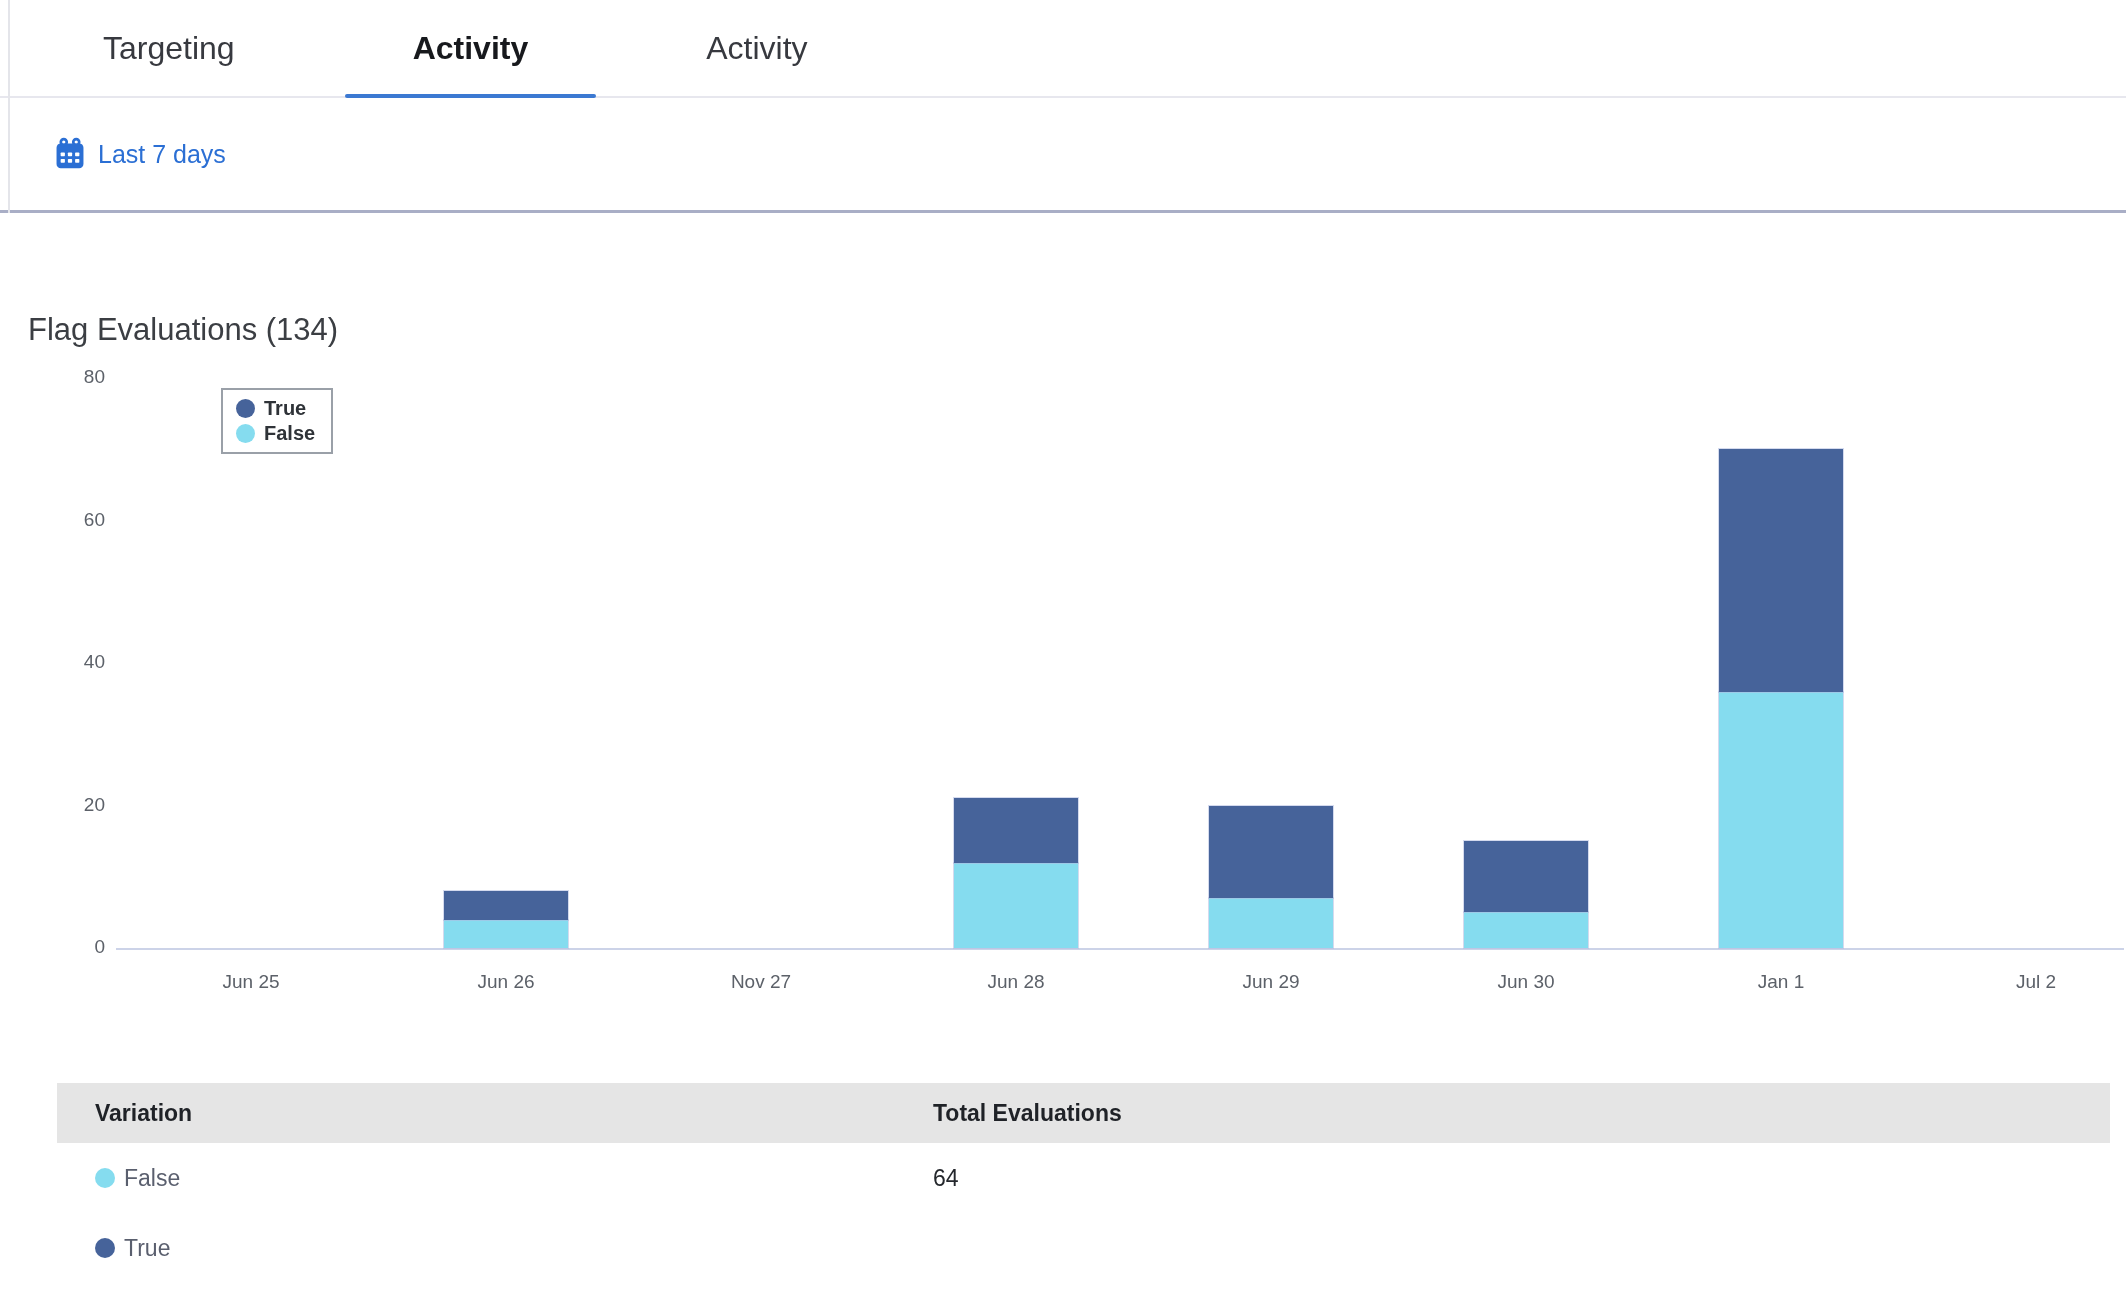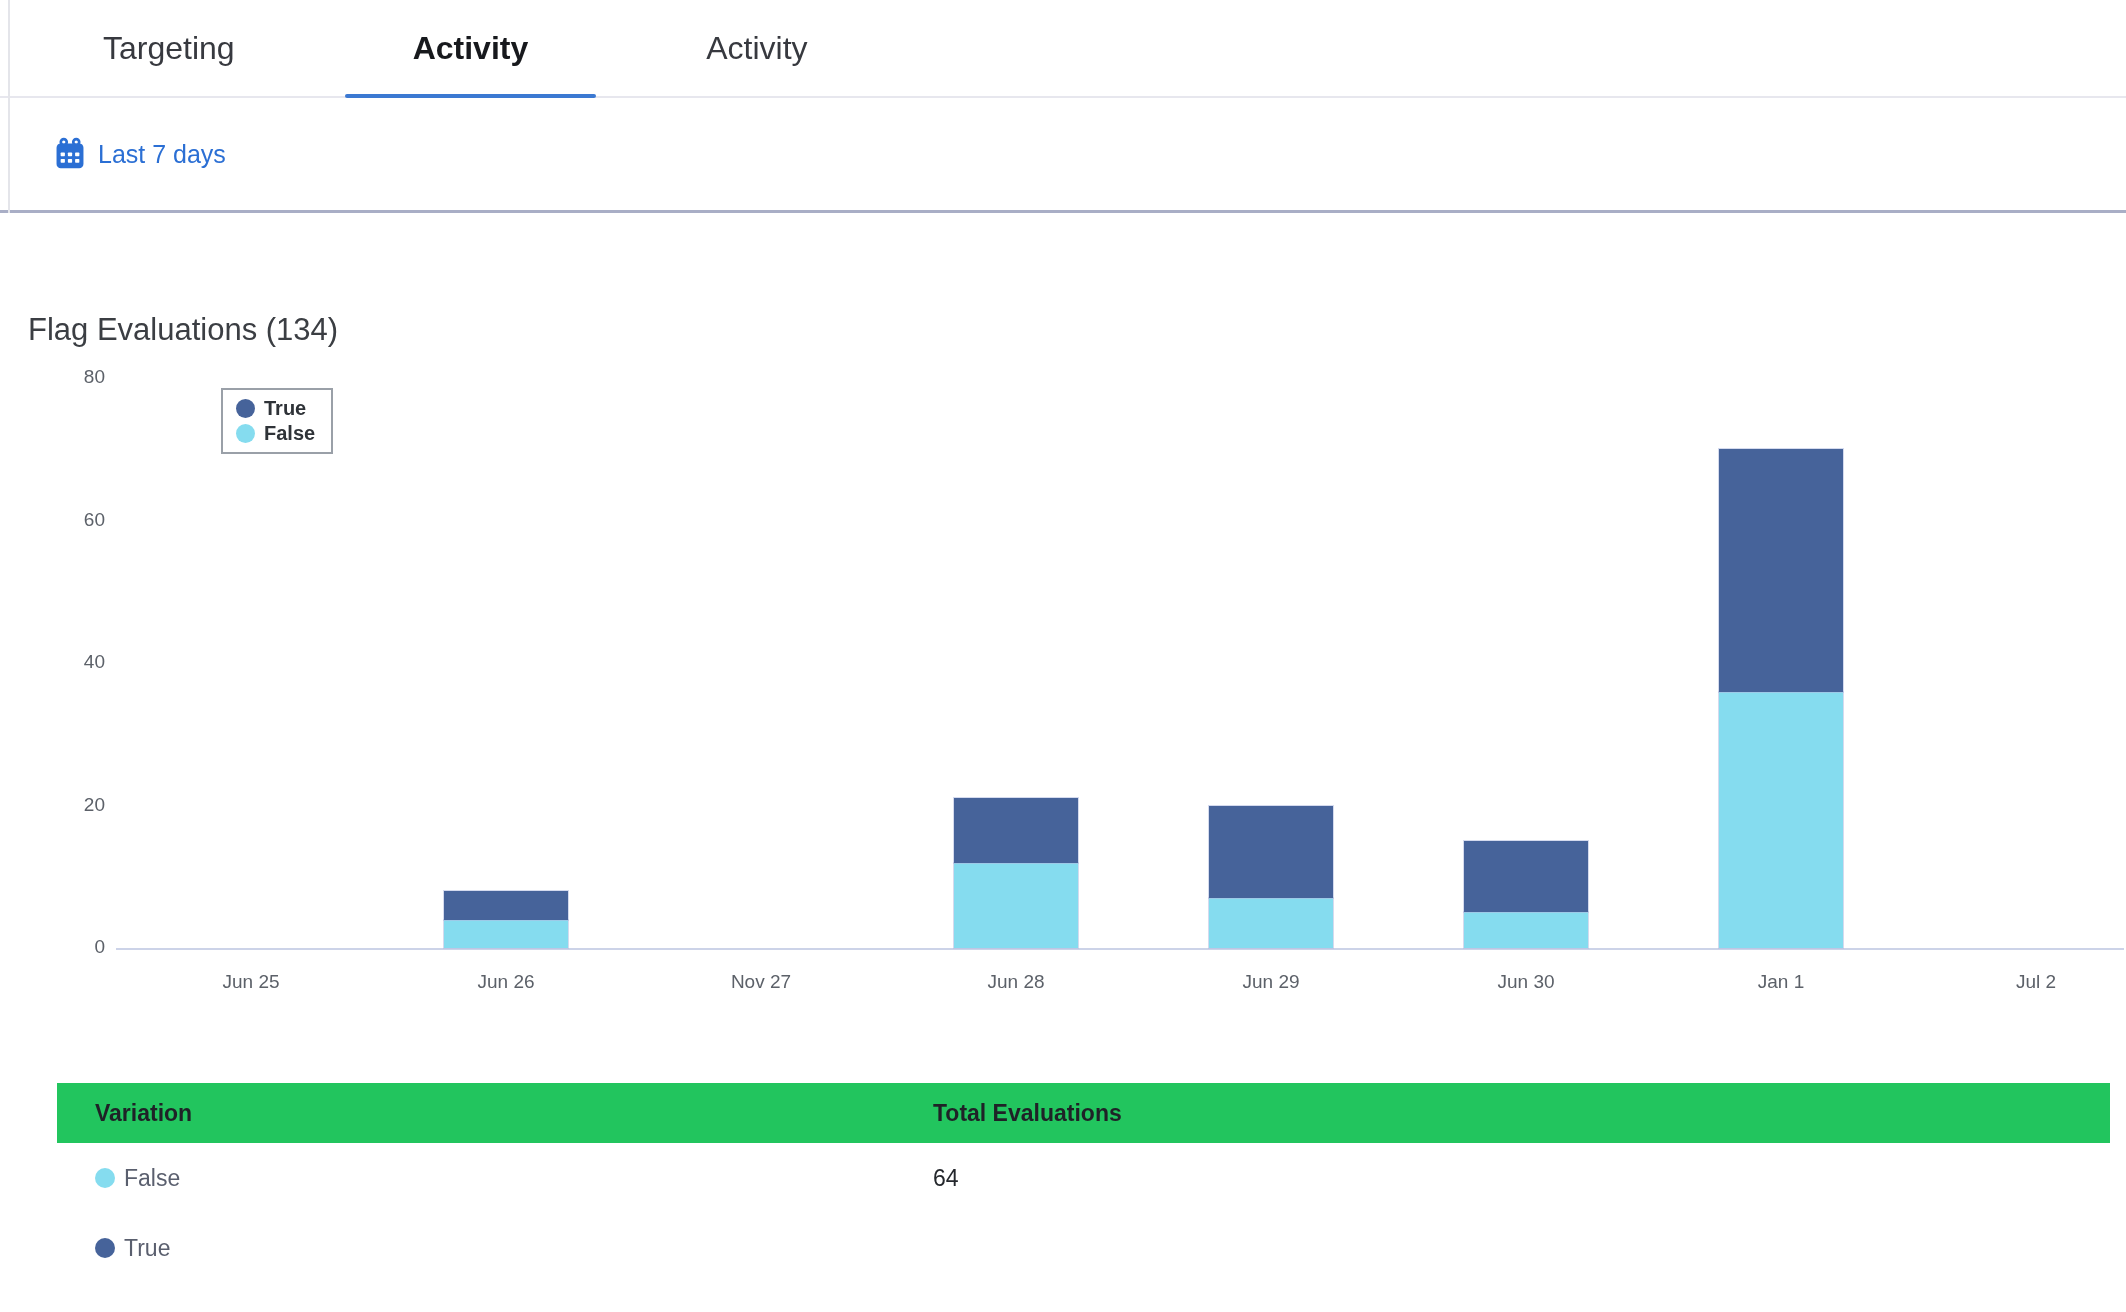--- a/index.html
+++ b/index.html
@@ -35,21 +35,21 @@
   .bar-seg { position:absolute; width:124px; outline:1px solid rgba(176,188,224,0.55); }
 
   .legend { position:absolute; left:221px; top:31px; border:2px solid #9aa0a8; background:#fff;
             padding:7px 16px 7px 13px; display:flex; flex-direction:column; gap:2px; }
   .legend-item { display:flex; align-items:center; gap:9px; font-size:20px; font-weight:700; color:#2f3338; }
   .legend-dot { width:19px; height:19px; border-radius:50%; flex:0 0 auto; }
 
   
   .table-section { margin-top:26px; padding:0 16px 0 57px; }
   .tbl-grid { display:grid; grid-template-columns:838px 1fr; align-items:center; }
-  .tbl-header { background:#22c55e; height:60px; padding-left:38px; font-size:23px; font-weight:700;
+  .tbl-header { background:#e5e5e5; height:60px; padding-left:38px; font-size:23px; font-weight:700;
                 color:#1f2227; width:2053px; }
   .tbl-row { height:70px; padding-left:38px; font-size:23px; width:2053px; }
   .tbl-row:first-of-type { margin-top:26px; }
   .cell-variation { display:flex; align-items:center; gap:9px; color:#5a5f6e; }
   .row-dot { width:20px; height:20px; border-radius:50%; flex:0 0 auto; }
   .cell-total { color:#24272c; }
 </style>
 </head>
 <body>
 

